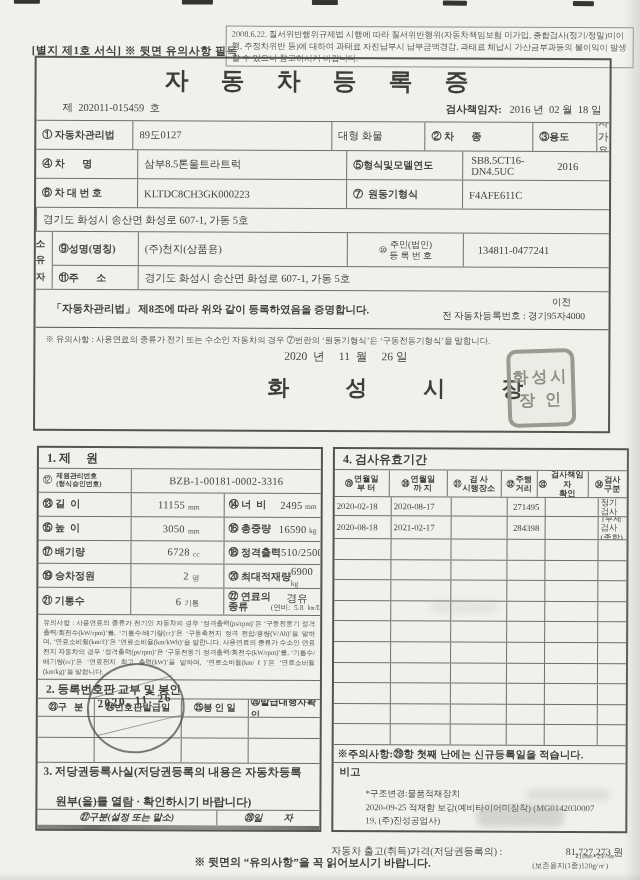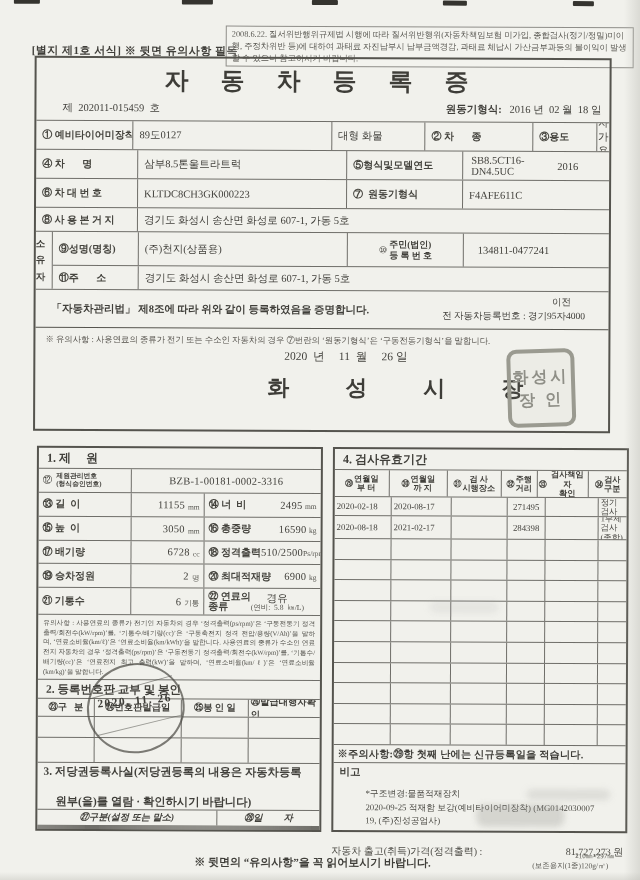--- a/index.html
+++ b/index.html
@@ -33,42 +33,42 @@
   .bl{border-left:1px solid #6f6e69;}
   .lbl{font-weight:bold;white-space:pre;font-size:10px;color:#45443e;}
   .val{font-size:10.5px;}
   .h28{height:28px}.h23{height:23px}.h33{height:33px}.h37{height:37px}
   .owner-wrap{display:flex;border-bottom:1px solid #6f6e69;}
   .owner-col{width:16px;border-right:1px solid #6f6e69;display:flex;flex-direction:column;
     align-items:center;justify-content:center;font-size:9.5px;font-weight:bold;line-height:1.75;}
   .owner-rows{flex:1;}
   .owner-rows .crow:last-child{border-bottom:none;}
   .owner-wrap .crow:first-child .cell{border-bottom:none;}
-  .two-line{font-size:9px;line-height:1.15;font-weight:bold;white-space:pre-line;text-align:left;}
+  .two-line{font-size:9px;line-height:1.15;font-weight:normal;white-space:pre-line;text-align:right;}
   .circ{font-size:9.5px;margin-right:2px;}
   .statement{flex:1;display:flex;align-items:center;padding-left:16px;font-weight:bold;font-size:10.5px;}
   .prevreg{width:190px;text-align:center;font-size:9.5px;line-height:1.5;padding-top:3px;}
   .cert-footnote{font-size:8.4px;padding:6px 8px 0 10px;color:#524f49;}
   .issue-date{margin-top:3px;text-align:center;font-size:11.5px;padding-left:48px;}
   .issuer{position:absolute;right:70px;top:314px;font-size:22px;font-weight:bold;
     letter-spacing:15px;color:#3e3d38;white-space:pre;}
   .seal{position:absolute;right:33px;top:289px;width:60px;height:70px;border:4px solid #9a9a90;
     border-radius:10px;display:flex;flex-direction:column;align-items:center;justify-content:center;
     color:#8f8f87;font-weight:bold;transform:rotate(-2deg);background:rgba(170,170,160,.07);}
   .seal div{font-size:16px;letter-spacing:3px;line-height:1.45;}
 
   
   .box1{left:37px;top:447px;width:282px;height:381px;border:2px solid #55544e;position:absolute;
     display:flex;flex-direction:column;font-size:10px;}
   .sec-title{padding:2px 8px 1px;font-size:12px;font-weight:bold;border-bottom:1px solid #6f6e69;white-space:pre;}
   .srow{display:flex;align-items:stretch;border-bottom:1px solid #6f6e69;height:23px;}
   .srow .cell{padding:0 4px;}
   .ca{width:84px;}
   .cb{width:64px;justify-content:flex-end;gap:3px;padding-right:4px;}
-  .cc{flex:1;justify-content:space-between;}
+  .cc{flex:1;justify-content:space-between;margin-left:20px;}
   .unit{font-size:7.5px;color:#55544e;margin-top:4px;}
   .num{font-size:10.5px;letter-spacing:.3px;}
   .mgmt-lbl{display:flex;align-items:center;gap:2px;}
   .mgmt-lbl .stack{font-size:6.8px;line-height:1.2;font-weight:bold;}
   .fuel-val{display:flex;flex-direction:column;align-items:center;flex:1;line-height:1.1;padding-top:1px;}
   .fuel-val .sub{font-size:7.5px;color:#504f49;align-self:flex-end;}
   .fine-print{border-bottom:1px solid #6f6e69;padding:3px 5px;font-size:6.7px;line-height:1.45;
     color:#4e4d47;text-align:justify;}
   .plate-head,.prow{display:flex;align-items:stretch;border-bottom:1px solid #6f6e69;}
   .plate-head{height:17px;font-size:9.3px;font-weight:bold;}
@@ -132,26 +132,26 @@
   <span class="tick" style="left:441px;width:24px"></span>
   <span class="tick" style="left:571px;width:21px"></span>
 
   <div class="abs form-label pre">[별지 제1호 서식] ※ 뒷면 유의사항 필독</div>
   <div class="abs notice-box">2008.6.22. 질서위반행위규제법 시행에 따라 질서위반행위(자동차책임보험 미가입, 종합검사(정기/정밀)미이행, 주정차위반 등)에 대하여 과태료 자진납부시 납부금액경감, 과태료 체납시 가산금부과등의 불이익이 발생할 수 있으니 참고하시기 바랍니다.</div>
 
   <div class="cert-box">
     <div class="cert-title">자 동 차 등 록 증</div>
     <div class="regline">
       <span class="docno pre">제  202011-015459  호</span>
-      <span class="firstreg pre"><b>원동기형식:</b>&nbsp;&nbsp;&nbsp;<span>2016 년  02 월  18 일</span></span>
+      <span class="firstreg pre"><b>검사책임자:</b>&nbsp;&nbsp;&nbsp;<span>2016 년  02 월  18 일</span></span>
     </div>
 
     <div class="ctable">
       <div class="crow h28">
-        <div class="cell lbl" style="width:89px">① 예비타이어미장착</div>
+        <div class="cell lbl" style="width:89px">① 자동차관리법</div>
         <div class="cell val bl" style="width:196px">89도0127</div>
         <div class="cell val bl" style="width:85px">대형 화물</div>
         <div class="cell lbl bl" style="width:100px">② 차       종</div>
         <div class="cell lbl bl" style="width:54px">③용도</div>
         <div class="cell val bl" style="flex:1;justify-content:center">자가용</div>
       </div>
       <div class="crow h28">
         <div class="cell lbl" style="width:89px">④ 차       명</div>
         <div class="cell val bl" style="width:196px">삼부8.5톤울트라트럭</div>
         <div class="cell lbl bl" style="width:103px">⑤형식및모델연도</div>
@@ -160,21 +160,20 @@
           <span class="val" style="width:52px">2016</span>
         </div>
       </div>
       <div class="crow h28">
         <div class="cell lbl" style="width:89px">⑥ 차 대 번 호</div>
         <div class="cell val bl" style="width:196px">KLTDC8CH3GK000223</div>
         <div class="cell lbl bl" style="width:103px">⑦  원동기형식</div>
         <div class="cell val bl" style="flex:1">F4AFE611C</div>
       </div>
       <div class="crow h23">
-        <div class="cell lbl" style="width:89px">⑧ 사 용 본 거 지</div>
         <div class="cell val bl" style="flex:1">경기도 화성시 송산면 화성로 607-1, 가동 5호</div>
       </div>
 
       <div class="owner-wrap">
         <div class="owner-col preline">소유자</div>
         <div class="owner-rows">
           <div class="crow h33">
             <div class="cell lbl" style="width:73px">⑨성명(명칭)</div>
             <div class="cell val bl" style="width:196px">(주)천지(상품용)</div>
             <div class="cell bl" style="width:103px;justify-content:center">
@@ -473,21 +472,21 @@
       <div class="rlbl">비고</div>
       <div class="rbody">
         <div>*구조변경:물품적재장치</div>
         <div>2020-09-25 적재함 보강(예비타이어미장착) (MG0142030007</div>
         <div>19, (주)진성공업사)</div>
       </div>
     </div>
   </div>
 
   <div class="abs price-line">
-    <span>자동차 출고(취득)가격(정격출력) :</span>
+    <span>자동차 출고(취득)가격(저당권등록의) :</span>
     <span>81,727,273 원</span>
   </div>
   <div class="abs back-note">※ 뒷면의 “유의사항”을 꼭 읽어보시기 바랍니다.</div>
   <div class="abs paper-size">210㎜×297㎜</div>
   <div class="abs paper-spec">(보존용지(1종)120g/㎡)</div>
 
   <div class="smudge" style="left:478px;top:804px;width:88px;height:22px;background:rgba(152,152,146,.32)"></div>
   <div class="smudge" style="left:528px;top:788px;width:84px;height:11px;background:rgba(152,152,146,.22)"></div>
   <div class="smudge" style="left:430px;top:600px;width:70px;height:13px;background:rgba(150,150,144,.12)"></div>
 

